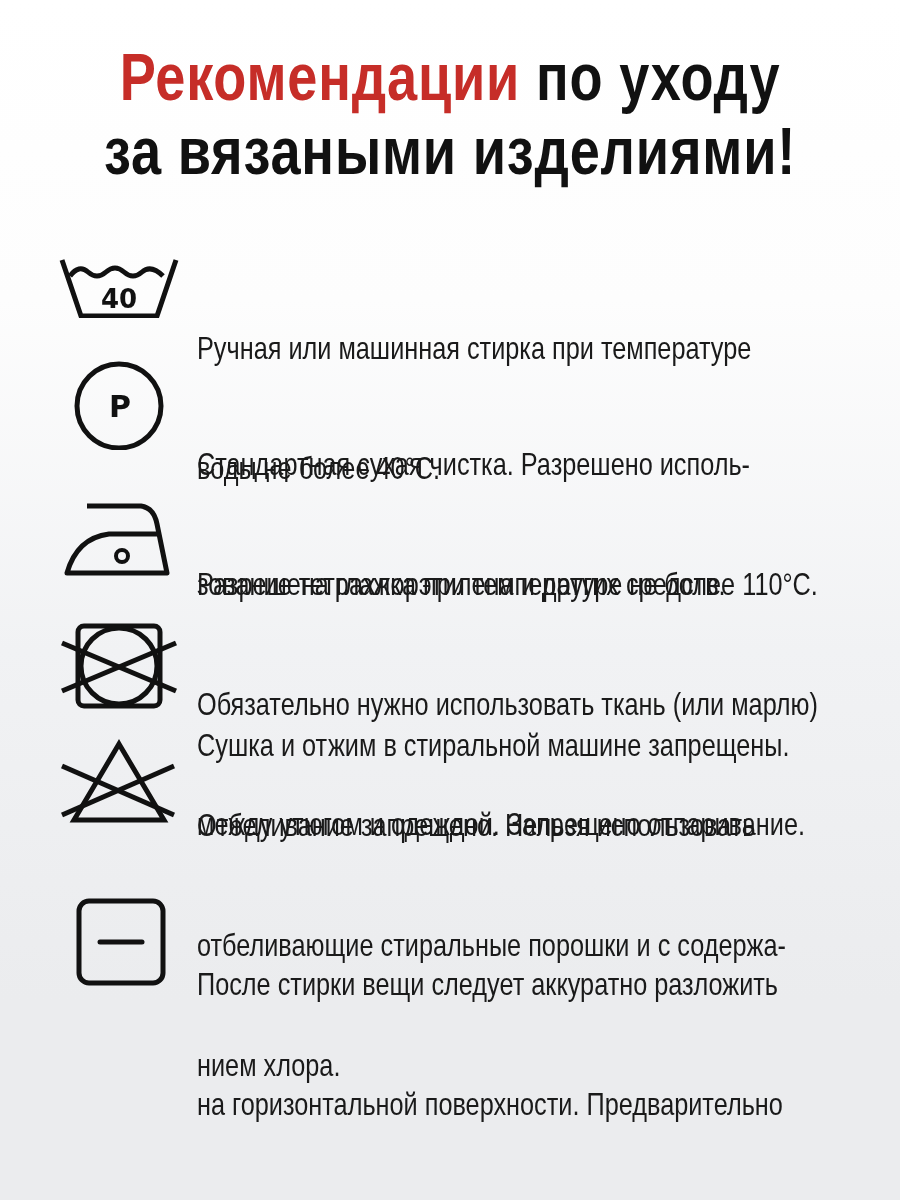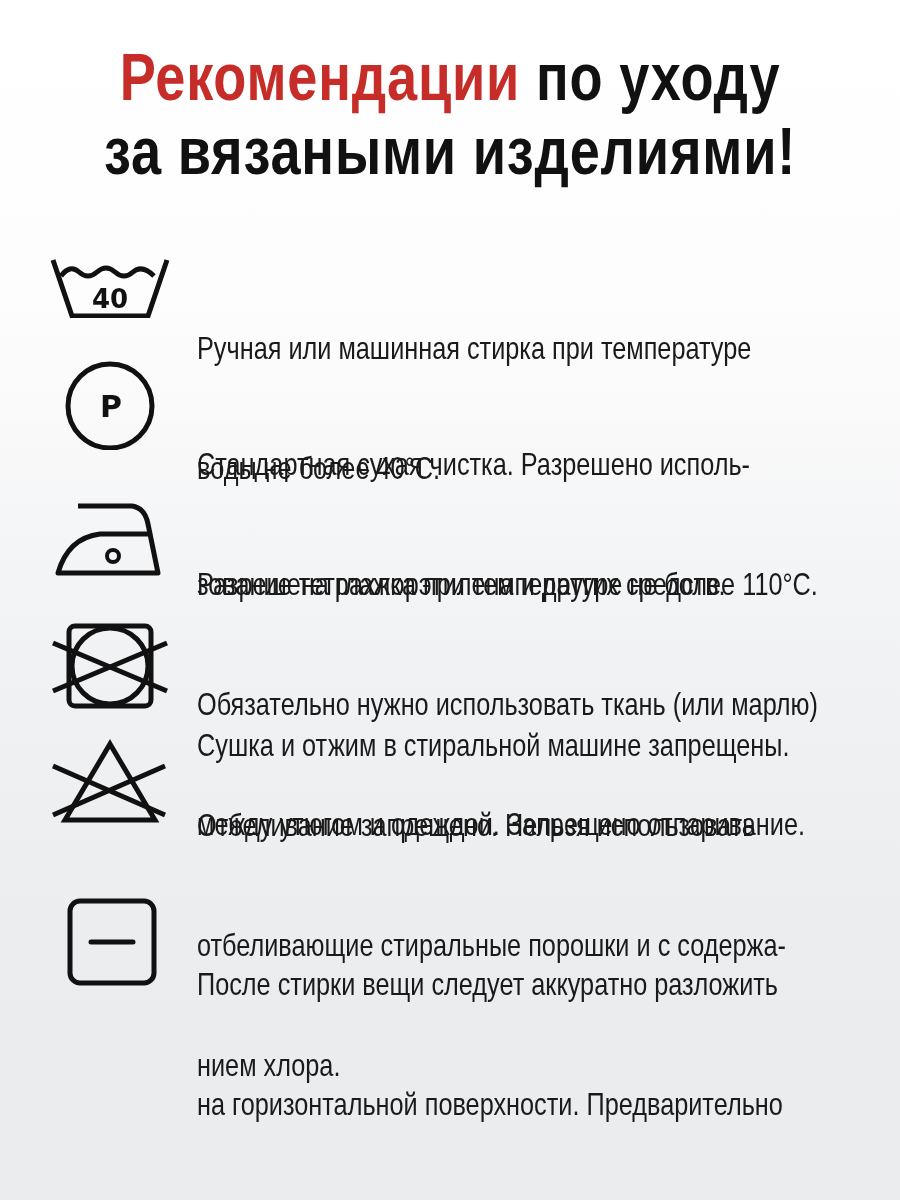--- a/index.html
+++ b/index.html
@@ -17,21 +17,21 @@
     font-weight:bold;
     font-size:66px;
     line-height:74px;
     letter-spacing:1px;
     transform: scaleX(0.82);
     transform-origin: 450px 0;
   }
   .title .red { color:#c62d28; }
   .title .dark { color:#111; }
   .row { position:absolute; left:0; width:900px; }
-  .icon { position:absolute; left:50px; width:110px; }
+  .icon { position:absolute; left:59px; width:110px; }
   .icon svg { display:block; }
   .text {
     position:absolute; left:197px;
     font-family: "Liberation Sans", sans-serif;
     font-size:32px;
     line-height:40px;
     color:#1a1a1a;
     white-space:pre;
     transform: scaleX(0.79);
     transform-origin: 0 0;

